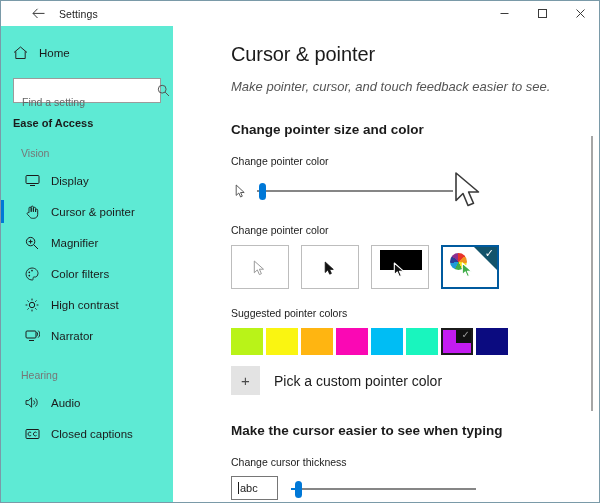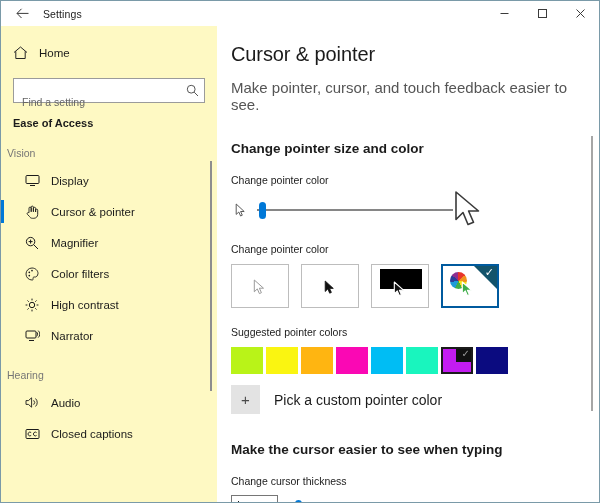--- a/index.html
+++ b/index.html
@@ -15,43 +15,43 @@
     background: #ffffff;
     border: 1px solid #7a9aa8;
     overflow: hidden;
   }
 
   
   .titlebar {
     position: absolute; top: 0; left: 0;
     width: 598px; height: 25px;
     background: #ffffff;
-    display: flex; align-items: center;
+    display: flex; align-items: center; padding-left: 16px;
   }
   .tb-back {
     width: 42px; height: 25px;
     display: flex; align-items: center; justify-content: center;
     color: #4a4a4a;
   }
   .tb-title {
     font-size: 10.5px; color: #1b1b1b;
     letter-spacing: .1px;
   }
   .tb-spacer { flex: 1; }
   .tb-btn {
     width: 38px; height: 25px;
     display: flex; align-items: center; justify-content: center;
     color: #4a4a4a;
   }
 
   
   .sidebar {
     position: absolute; top: 25px; left: 0;
-    width: 216px; height: 478px;
-    background: #fef9c3;
+    width: 172px; height: 478px;
+    background: #5eead4;
     overflow: hidden;
   }
   .side-home {
     height: 33px; display: flex; align-items: center;
     padding-left: 12px; margin-top: 10px;
   }
   .side-home .ico { width: 26px; color: #262626; display:flex; align-items:center; }
   .side-home .lbl { font-size: 11.5px; color: #1b1b1b; }
 
   .searchbox {
@@ -71,21 +71,21 @@
   }
   .searchbox input::placeholder { color: #666; }
   .search-ico { color: #555; display: flex; align-items: center; }
 
   .side-header {
     font-size: 11px; font-weight: bold; color: #1b1b1b;
     padding: 14px 0 0 12px;
   }
   .group-label {
     font-size: 10.5px; color: #767676;
-    padding: 18px 0 6px 6px;
+    padding: 18px 0 6px 20px;
   }
   .nav-item {
     position: relative;
     height: 31px; display: flex; align-items: center;
     padding-left: 24px;
   }
   .nav-item .ico {
     width: 26px; color: #1b1b1b;
     display: flex; align-items: center;
   }
@@ -104,21 +104,21 @@
     position: absolute; top: 25px; left: 216px;
     width: 382px; height: 478px;
     background: #ffffff;
     overflow: hidden;
   }
   .page-title {
     font-size: 20px; font-weight: normal; color: #1b1b1b;
     padding: 17px 0 0 14px; letter-spacing: -.1px;
   }
   .page-sub {
-    font-size: 15px; color: #555; padding: 13px 0 0 14px;
+    font-size: 13px; color: #555; padding: 13px 0 0 14px; font-style: italic;
   }
   .sec-title {
     font-size: 13.5px; font-weight: bold; color: #1b1b1b;
     padding: 28px 0 0 14px;
   }
   .field-label {
     font-size: 10.5px; color: #1b1b1b; padding: 18px 0 0 14px;
   }
 
   

